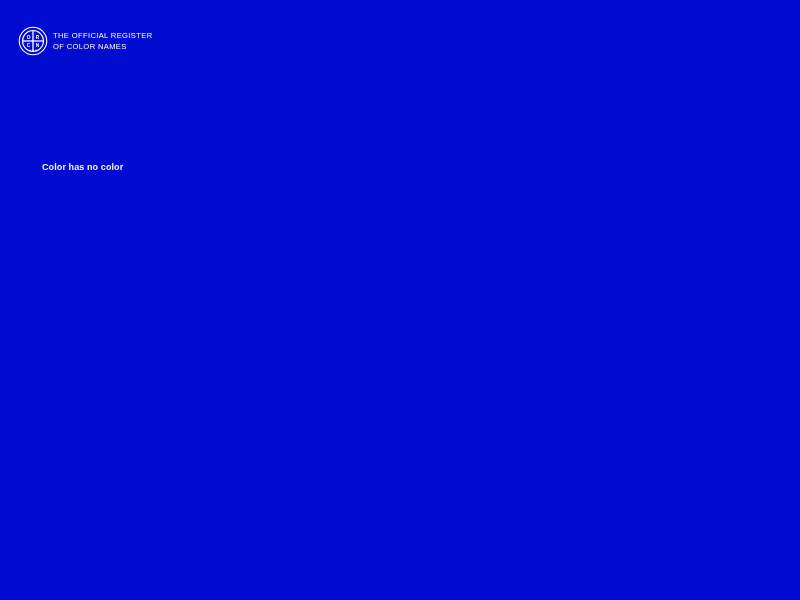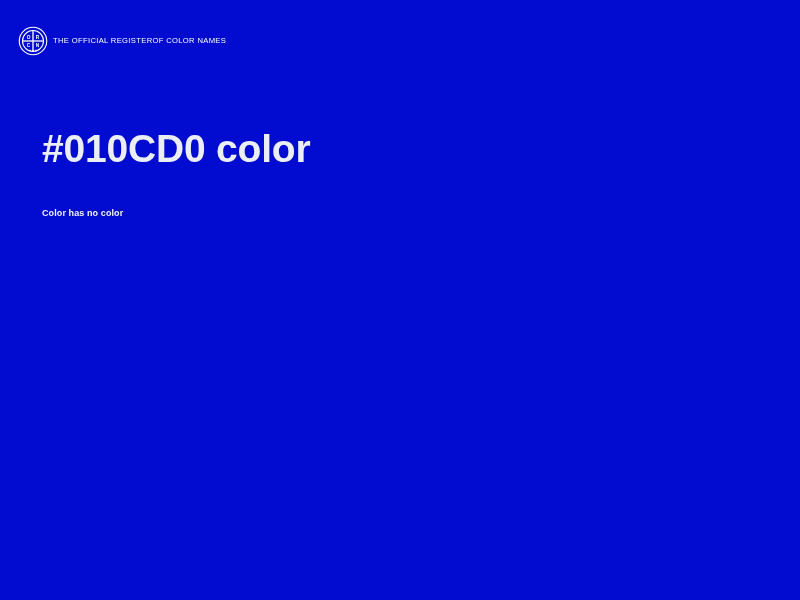--- a/index.html
+++ b/index.html
@@ -35,21 +35,21 @@
 
   .brand-emblem {
     width: 30px;
     height: 30px;
     flex: 0 0 30px;
     display: block;
   }
 
   .brand-text {
     display: flex;
-    flex-direction: row;
+    flex-direction: column;
     justify-content: center;
     color: #ffffff;
     font-size: 7.6px;
     line-height: 10.4px;
     letter-spacing: 0.35px;
     font-weight: 400;
     text-transform: uppercase;
     white-space: nowrap;
     padding-top: 1px;
   }
@@ -116,17 +116,16 @@
     </span>
 
     <span class="brand-text">
       <span class="brand-line">THE OFFICIAL REGISTER</span>
       <span class="brand-line">OF COLOR NAMES</span>
     </span>
 
   </div>
 
   <div class="main">
-    <h1 class="color-title">#010CD0 color</h1>
     <p class="color-subtitle">Color has no color</p>
   </div>
 
 </div>
 
 </body></html>

